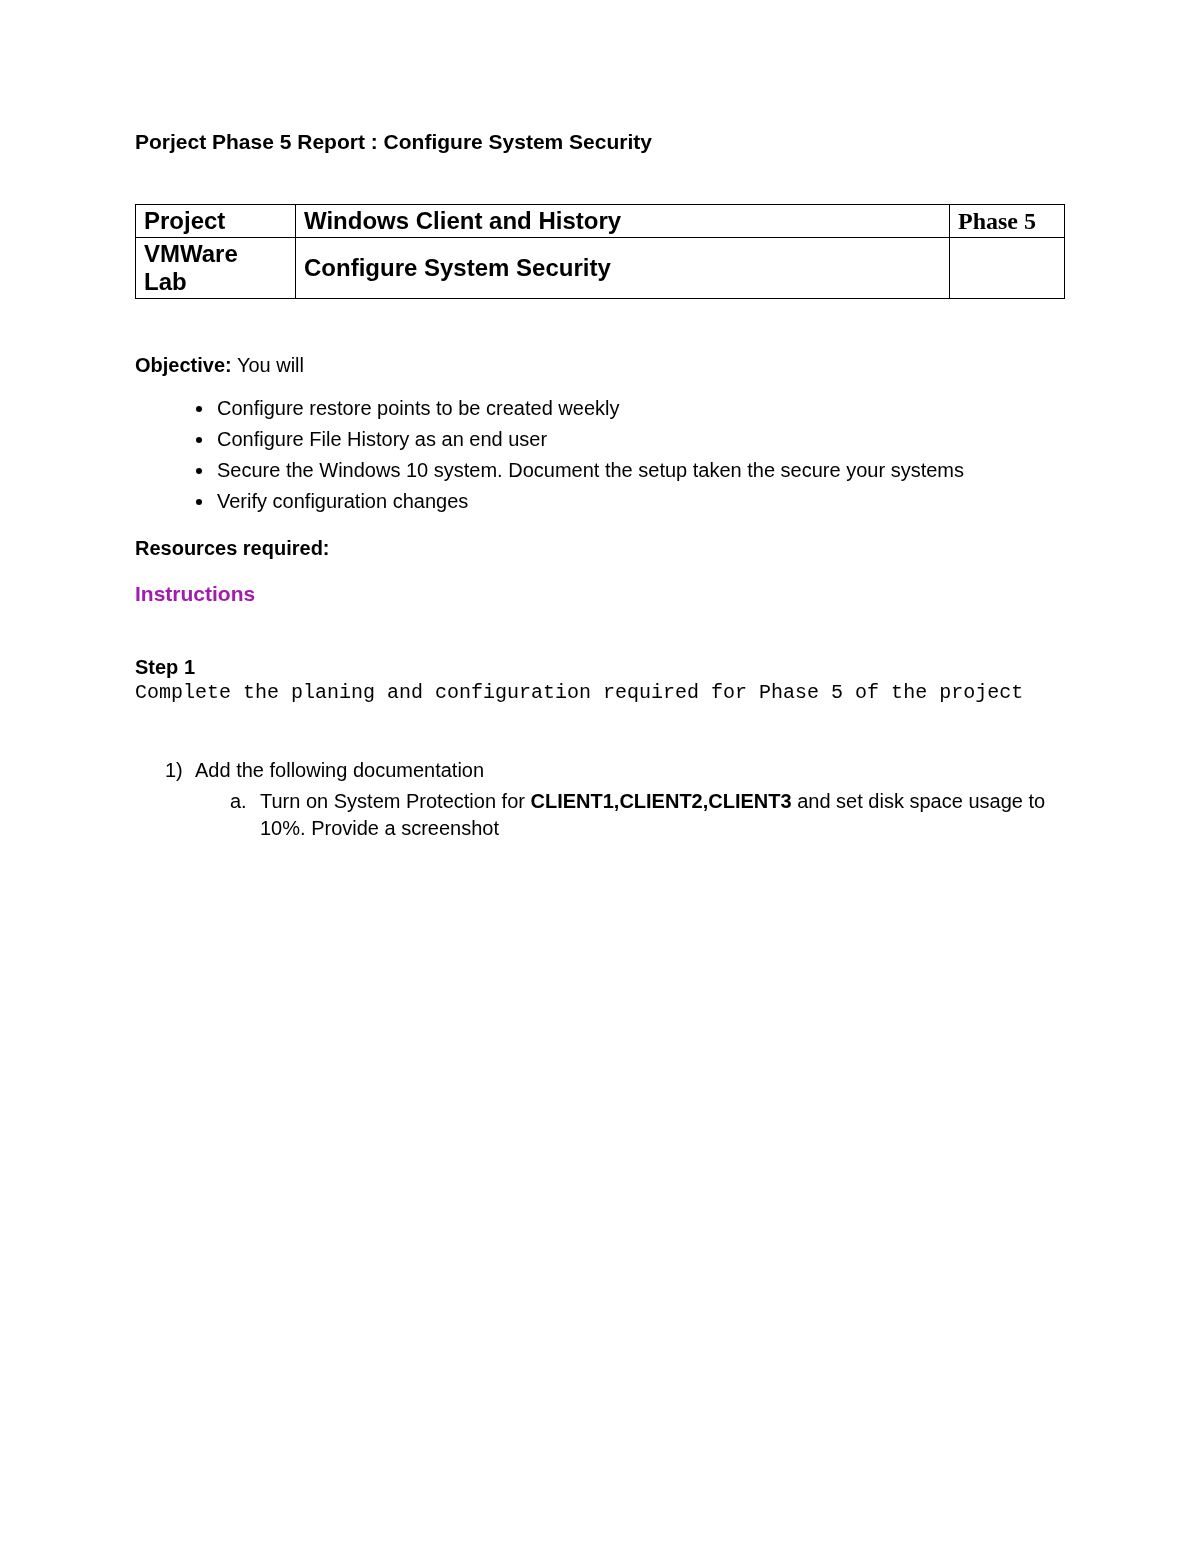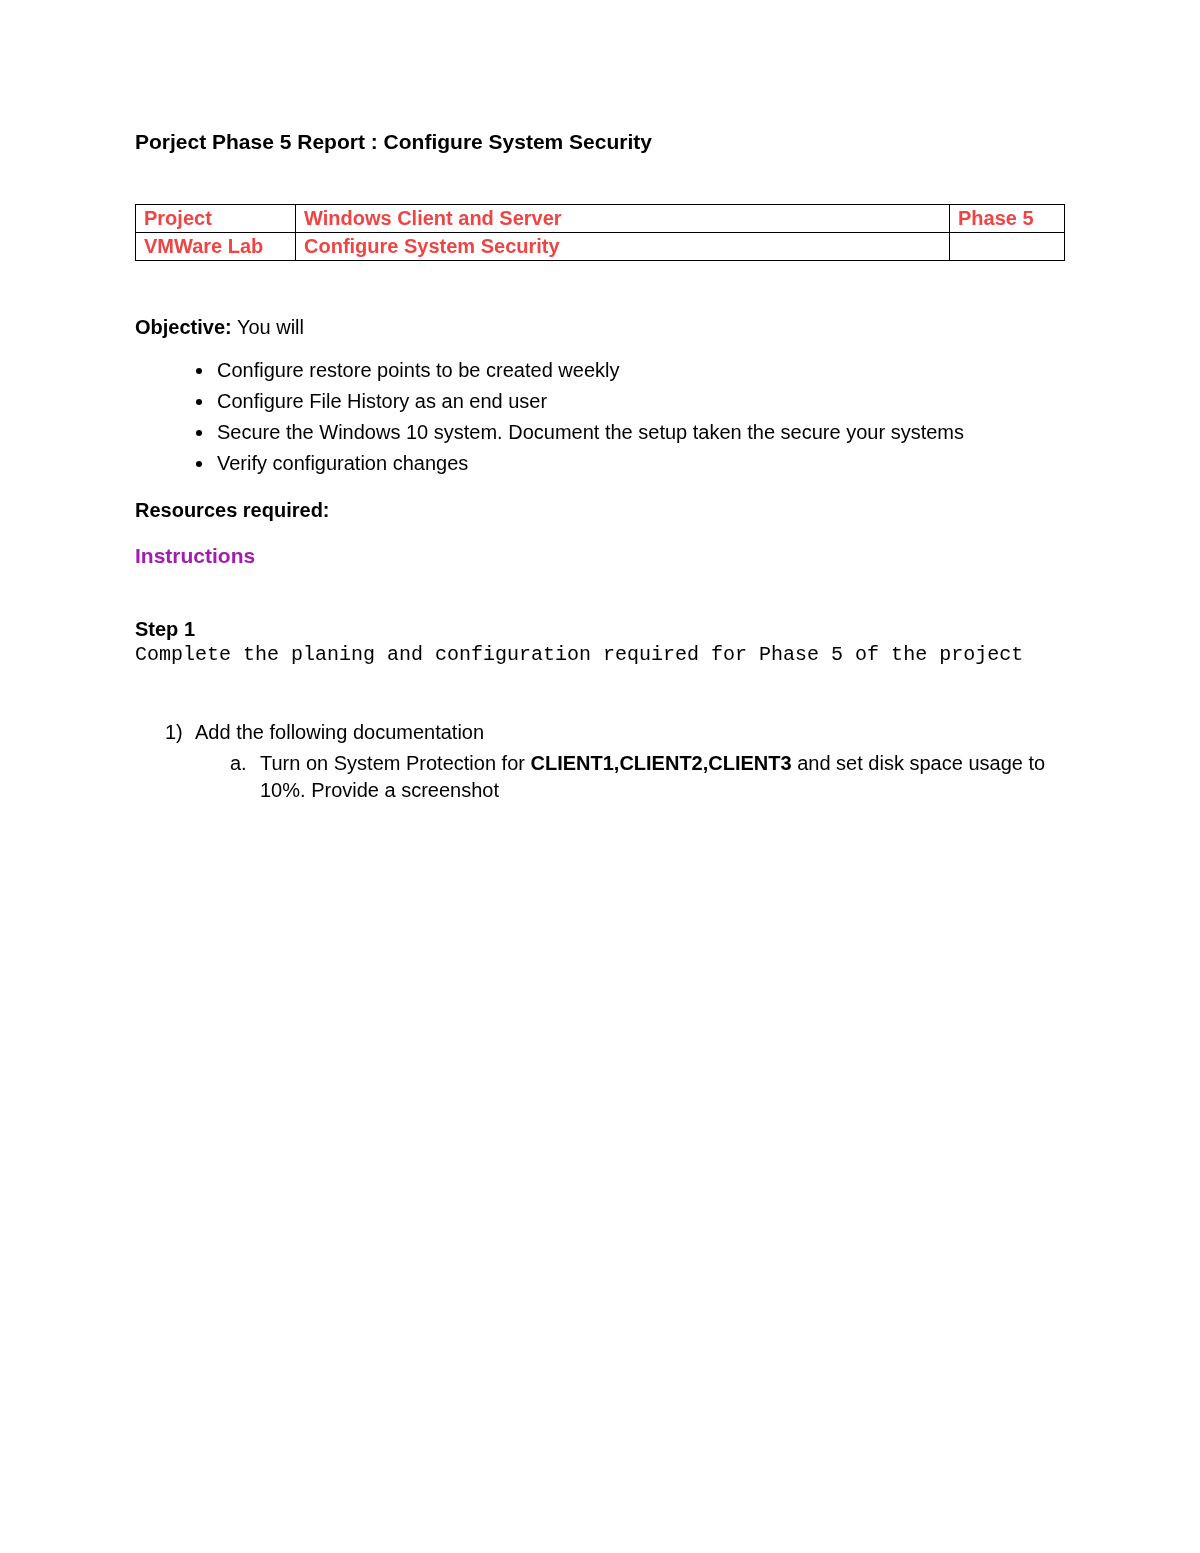--- a/index.html
+++ b/index.html
@@ -22,29 +22,30 @@
       margin-bottom: 50px;
     }
     .info-table {
       width: 100%;
       border-collapse: collapse;
       margin-bottom: 55px;
     }
     .info-table td {
       border: 1.5px solid #000000;
       padding: 2px 8px;
-      font-size: 20px;
+      font-size: 24px;
       font-weight: bold;
-      color: #ef4444;
+      color: #000000;
     }
     .info-table .col1 {
       width: 160px;
     }
     .info-table .col3 {
       width: 115px;
+      font-family: Liberation Serif, serif;
     }
     .section-label {
       font-weight: bold;
     }
     .objective-line {
       margin-bottom: 18px;
     }
     .objective-list {
       list-style-type: disc;
       margin-left: 80px;
@@ -109,21 +110,21 @@
   </style>
 </head>
 <body>
 
 <div class="title">Porject Phase 5 Report :  Configure System Security</div>
 
 <table class="info-table">
   <tbody>
       <tr>
     <td class="col1">Project</td>
-    <td class="col2">Windows Client and Server</td>
+    <td class="col2">Windows Client and History</td>
     <td class="col3">Phase 5</td>
   </tr>
   <tr>
     <td class="col1">VMWare Lab</td>
     <td class="col2">Configure System Security</td>
     <td class="col3"></td>
   </tr>
 </tbody>
   </table>
 

